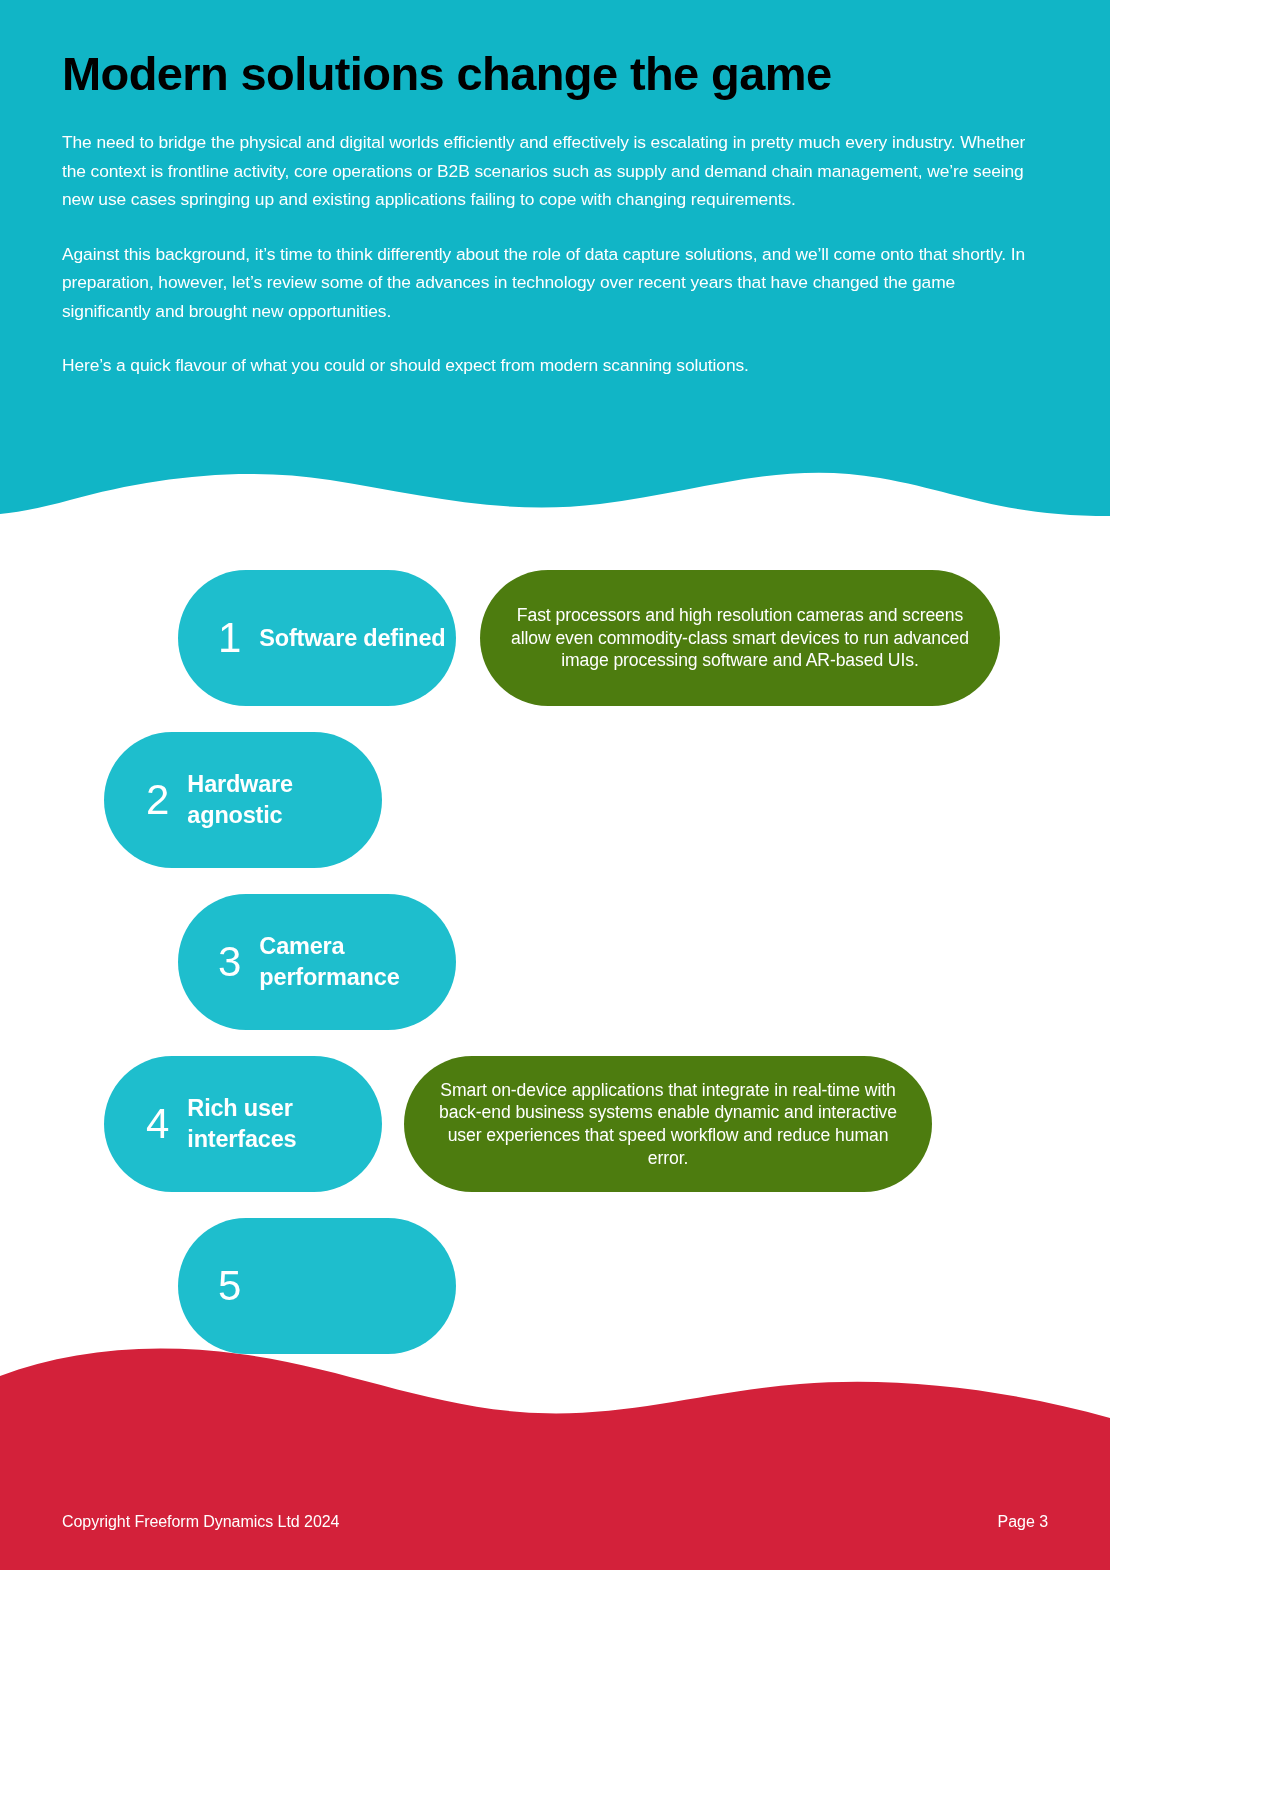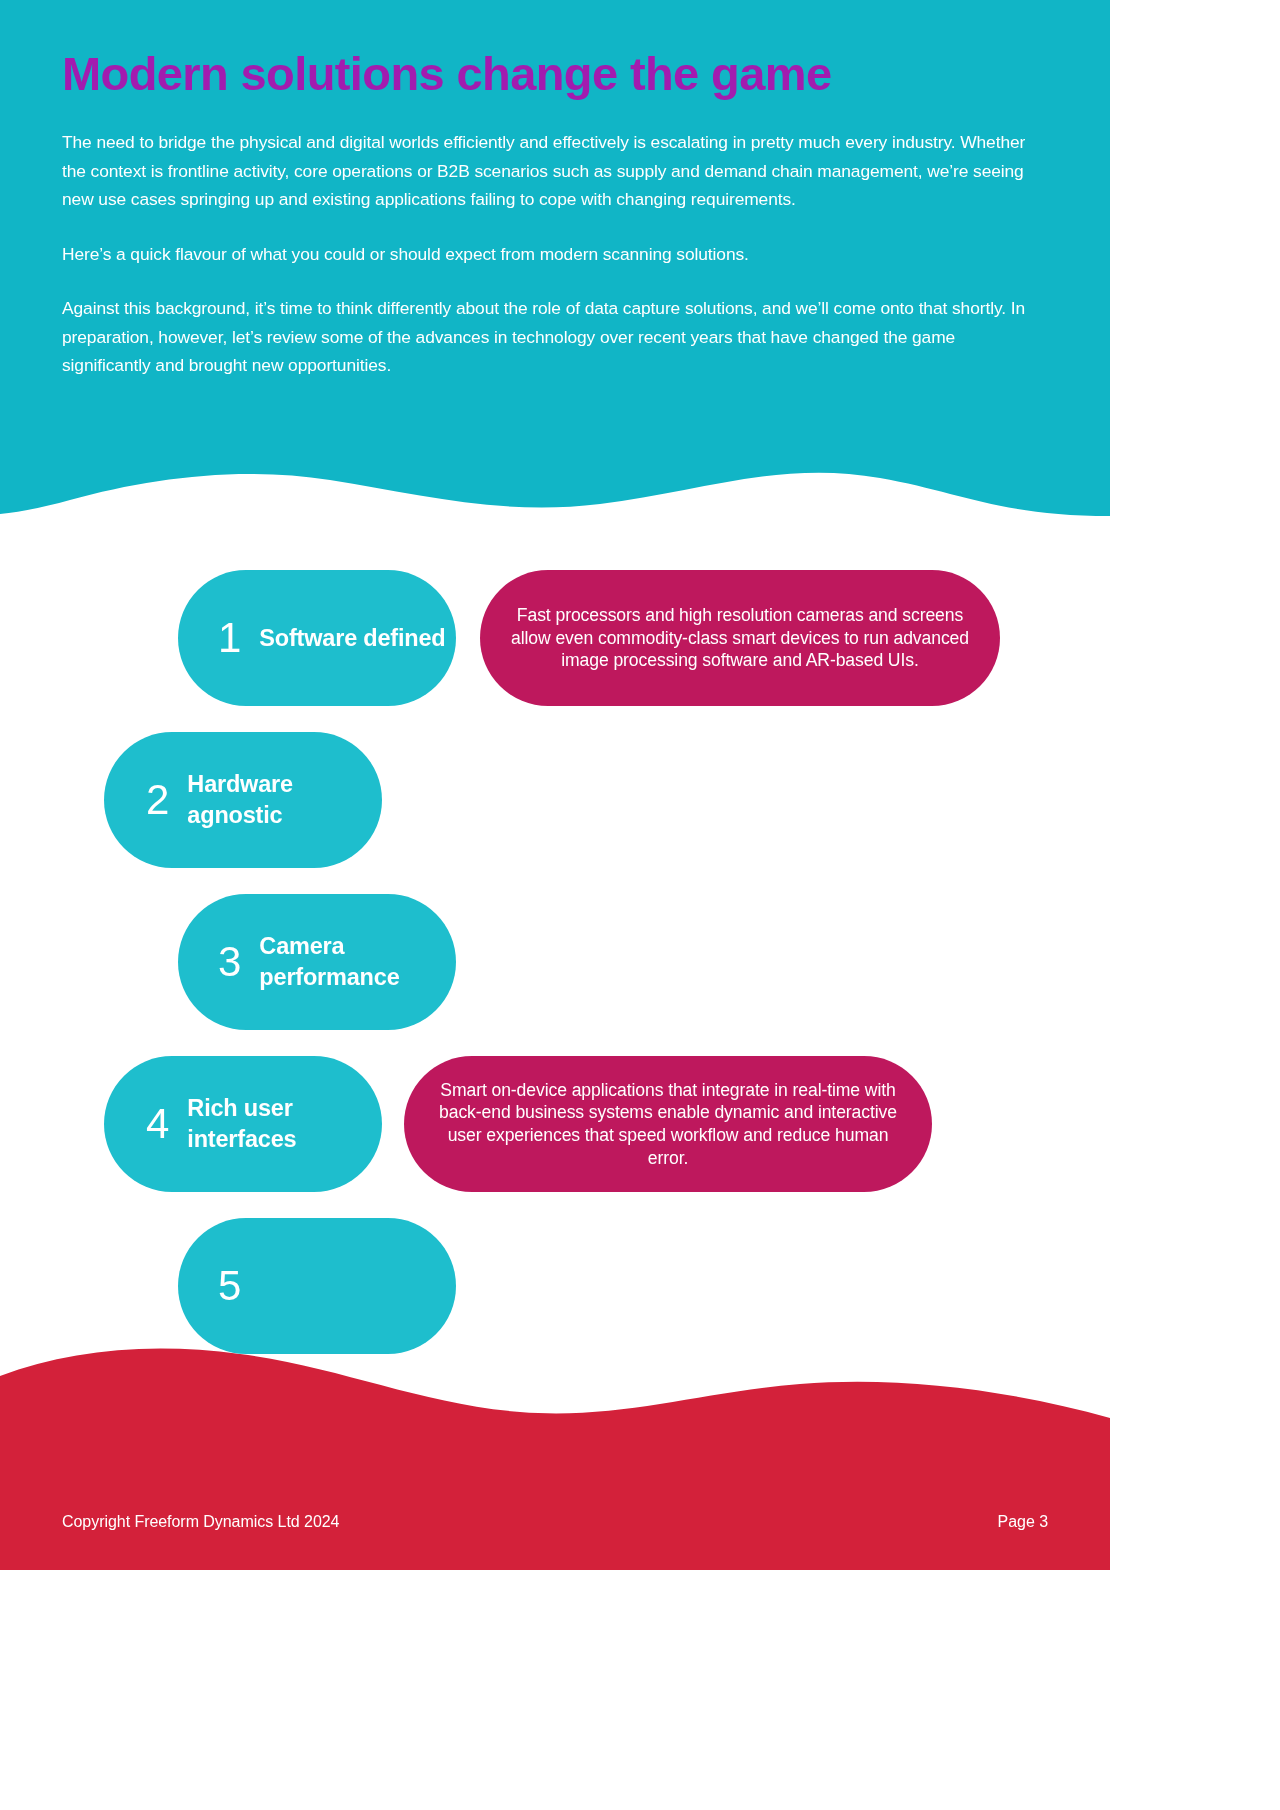--- a/index.html
+++ b/index.html
@@ -21,21 +21,21 @@
   .header-wave svg{display:block;width:1110px;height:560px;}
 
   .header-content{
     position:absolute;left:0;top:0;width:1110px;z-index:3;
     padding:0;
   }
   .title{
     margin:0;
     position:absolute;left:62px;top:48px;
     font-size:47px;line-height:1.12;
-    font-weight:700;color:#a21caf;
+    font-weight:700;color:#000000;
     letter-spacing:-0.6px;
   }
   .intro{
     position:absolute;left:62px;top:128px;width:985px;
   }
   .intro p{
     margin:0 0 26px 0;
     color:#ffffff;
     font-size:17.4px;
     line-height:28.5px;
@@ -86,21 +86,21 @@
   }
   .label-txt{
     color:#ffffff;
     font-size:23.5px;
     font-weight:700;
     line-height:31px;
     letter-spacing:-0.2px;
   }
 
   .desc-pill{
-    background:#be185d;
+    background:#4d7c0f;
     border-radius:72px;
     height:136px;
     display:flex;align-items:center;justify-content:center;
     box-sizing:border-box;
     flex:none;
     text-align:center;
   }
   .desc-txt{
     color:#ffffff;
     font-size:17.6px;
@@ -138,22 +138,22 @@
                C500,516 420,494 330,480
                C240,466 150,478 70,500
                C45,507 20,512 0,514 Z" fill="#11b5c6"></path>
     </svg>
   </div>
 
   <div class="header-content">
     <h1 class="title">Modern solutions change the game</h1>
     <div class="intro">
       <p>The need to bridge the physical and digital worlds efficiently and effectively is escalating in pretty much every industry. Whether the context is frontline activity, core operations or B2B scenarios such as supply and demand chain management, we’re seeing new use cases springing up and existing applications failing to cope with changing requirements.</p>
+      <p>Against this background, it’s time to think differently about the role of data capture solutions, and we’ll come onto that shortly. In preparation, however, let’s review some of the advances in technology over recent years that have changed the game significantly and brought new opportunities.</p>
       <p>Here’s a quick flavour of what you could or should expect from modern scanning solutions.</p>
-      <p>Against this background, it’s time to think differently about the role of data capture solutions, and we’ll come onto that shortly. In preparation, however, let’s review some of the advances in technology over recent years that have changed the game significantly and brought new opportunities.</p>
     </div>
   </div>
 
   <div class="rows">
 
     <div class="row row-1">
       <div class="label-pill">
         <span class="num">1</span>
         <span class="label-txt">Software defined</span>
       </div>

